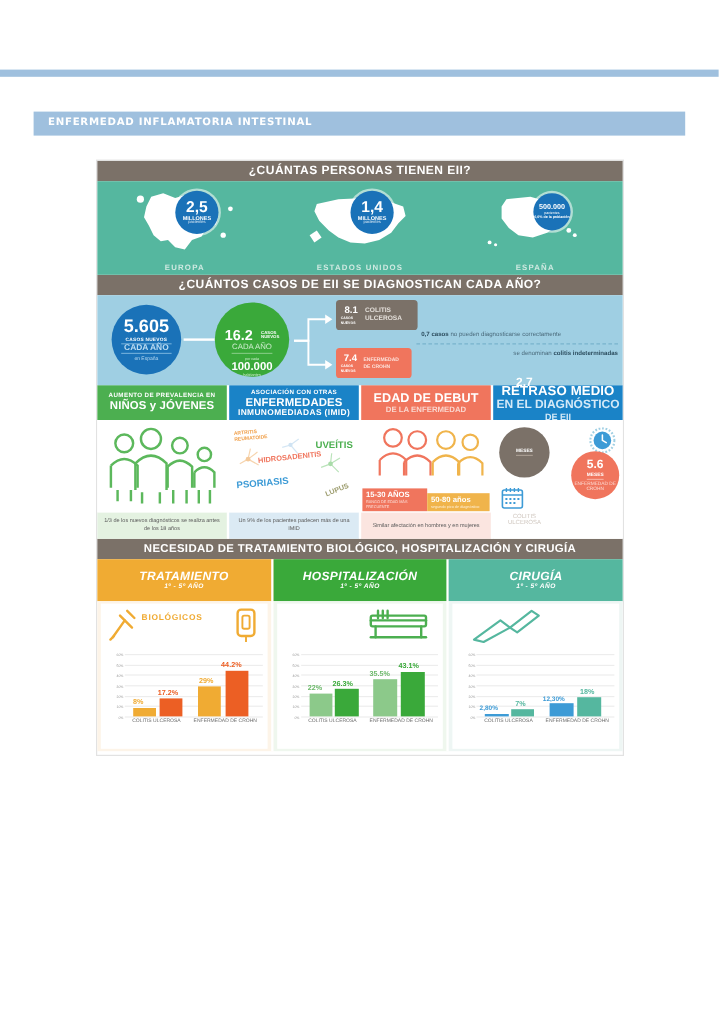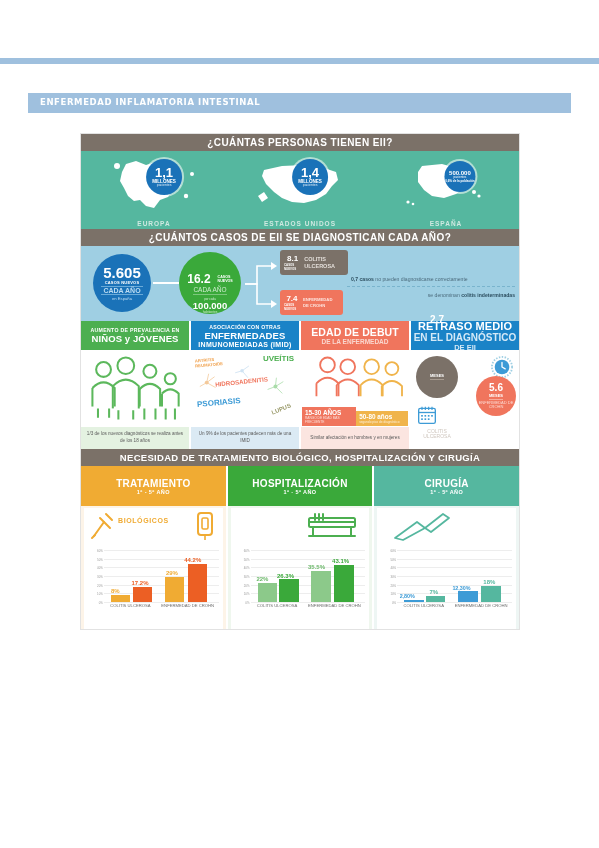--- a/index.html
+++ b/index.html
@@ -113,21 +113,21 @@
               text-align:center; font-size:4.6px; line-height:1.5; color:#5a5a5a; padding:0 4px;}
   .f-green { background:#e4f2e1; }
   .f-blue  { background:#dbeaf4; }
   .f-red   { background:#fbe5e0; }
   .f-white { background:#ffffff; }
   .wordcloud span { position:absolute; font-weight:800; white-space:nowrap; }
 
   
   .s4head { height:17px; background:#7b7168; display:flex; align-items:center; justify-content:center;}
   .s4head span { color:#fff; font-size:9.5px; font-weight:700; letter-spacing:.3px;}
-  .s4tabs { height:40px; display:flex; }
+  .s4tabs { height:35px; display:flex;font-style:italic; }
   .s4tab { flex:1; display:flex; flex-direction:column; align-items:center;
            justify-content:center; color:#fff; border-right:2px solid #fff;}
   .s4tab:last-child{border-right:none;}
   .s4tab .t1 { font-size:10px; font-weight:800; letter-spacing:.3px;}
   .s4tab .t2 { font-size:5.5px; font-weight:600; letter-spacing:.4px;}
   .t-orange { background:#f0ab33; }
   .t-green  { background:#3aa93a; }
   .t-teal   { background:#55b79f; }
 
   .charts { height:125px; display:flex; }
@@ -166,21 +166,21 @@
     <div class="s1">
 
       <div class="cell">
         <svg class="mapshape" viewBox="0 0 96 58">
           <path fill="#ffffff" d="M20 8 L30 5 L40 9 L50 6 L58 11 L66 9 L72 14 L70 20 L76 24 L74 31 L66 34 L62 41 L54 44 L48 52 L40 50 L34 44 L28 45 L22 40 L18 32 L14 25 L16 16 Z"></path>
           <circle fill="#ffffff" cx="11" cy="10" r="3"></circle>
           <circle fill="#ffffff" cx="80" cy="40" r="2.2"></circle>
           <circle fill="#ffffff" cx="86" cy="18" r="2"></circle>
         </svg>
         <div class="badge" style="left:50%;top:8px;transform:translateX(-22%);width:36px;height:36px;">
-          <div class="big" style="font-size:13px;">1,1</div>
+          <div class="big" style="font-size:13px;">2,5</div>
           <div class="sm" style="font-size:4.6px;font-weight:800;">MILLONES</div>
           <div class="sm" style="font-size:3.4px;opacity:.85;">pacientes</div>
         </div>
         <div class="maplabel">EUROPA</div>
       </div>
 
       <div class="cell">
         <svg class="mapshape" viewBox="0 0 96 58">
           <path fill="#ffffff" d="M12 14 L30 10 L52 9 L72 12 L84 16 L86 24 L80 30 L74 38 L64 44 L52 47 L40 46 L30 42 L22 36 L14 28 L10 20 Z"></path>
           <path fill="#ffffff" d="M6 40 L12 36 L16 42 L10 46 Z"></path>
@@ -317,21 +317,21 @@
               <path d="M86 34 l8-5 M86 34 l7 7 M86 34 l-8 3 M86 34 l1-9"></path>
             </g>
             <g stroke="#cfe3f3" stroke-width="1" fill="none" opacity=".9">
               <path d="M52 18 l7-5 M52 18 l6 7 M52 18 l-7 2"></path>
             </g>
             <circle cx="16" cy="30" r="2" fill="#f4c99a"></circle>
             <circle cx="86" cy="34" r="2" fill="#a9dca9"></circle>
             <circle cx="52" cy="18" r="1.8" fill="#cfe3f3"></circle>
           </svg>
           <span style="left:4px;top:8px;font-size:4.2px;color:#f0a04b;transform:rotate(-5deg);line-height:1.1;width:34px;white-space:normal;">ARTRITIS REUMATOIDE</span>
-          <span style="right:5px;top:4px;font-size:8px;color:#4caf50;">UVEÍTIS</span>
+          <span style="right:5px;top:16px;font-size:8px;color:#4caf50;">UVEÍTIS</span>
           <span style="left:24px;top:28px;font-size:6.2px;color:#f0755d;transform:rotate(-6deg);">HIDROSADENITIS</span>
           <span style="left:6px;top:48px;font-size:8px;color:#3d9bd6;transform:rotate(-5deg);">PSORIASIS</span>
           <span style="right:8px;top:56px;font-size:6px;color:#9a9a6a;transform:rotate(-22deg);">LUPUS</span>
         </div>
         <div class="col-foot f-blue">Un 9% de los pacientes padecen más de una IMID</div>
       </div>
 
       <div class="col">
         <div class="col-head h-red">
           <div class="l2" style="font-size:10.5px;">EDAD DE DEBUT</div>

